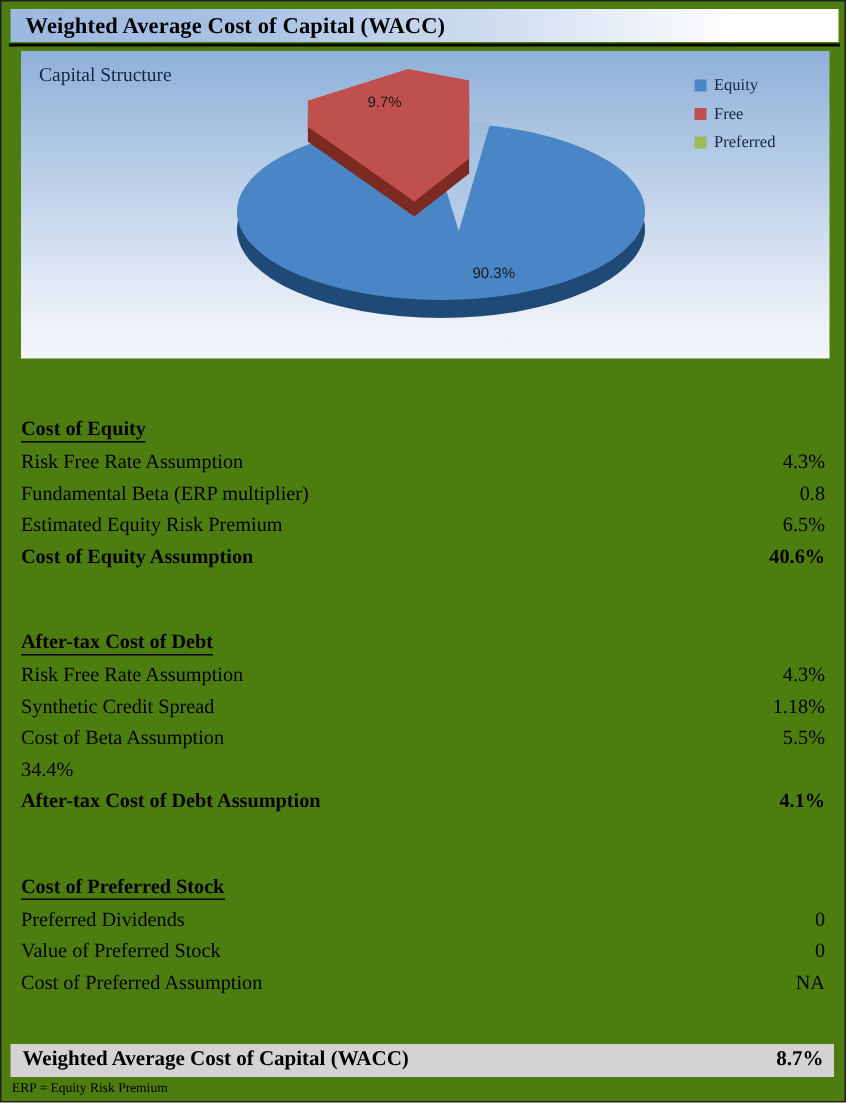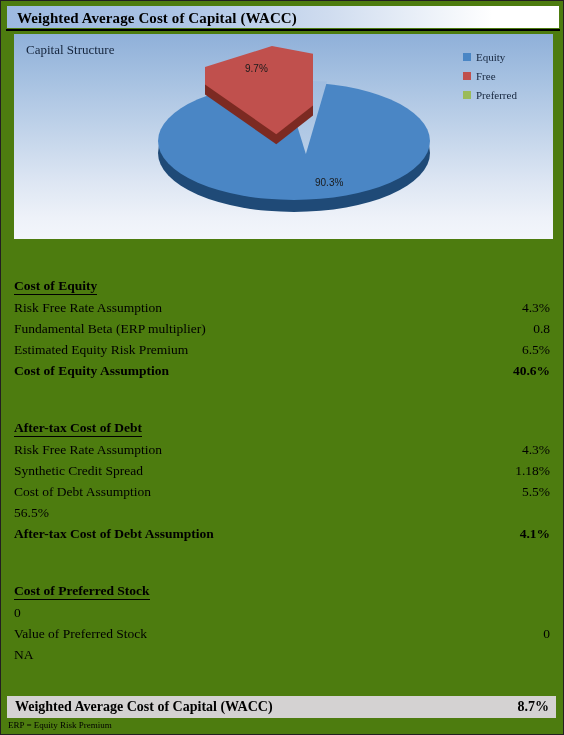--- a/index.html
+++ b/index.html
@@ -264,44 +264,46 @@
     </div>
     <div class="row">
       <span class="lbl">Risk Free Rate Assumption</span>
       <span class="val">4.3%</span>
     </div>
     <div class="row">
       <span class="lbl">Synthetic Credit Spread</span>
       <span class="val">1.18%</span>
     </div>
     <div class="row">
-      <span class="lbl">Cost of Debt Assumption</span>
+      <span class="lbl">Cost of Beta Assumption</span>
       <span class="val">5.5%</span>
     </div>
     <div class="row">
-      <span class="val">56.5%</span>
+      <span class="val">34.4%</span>
     </div>
     <div class="row total">
       <span class="lbl">After-tax Cost of Debt Assumption</span>
       <span class="val">4.1%</span>
     </div>
   </div>
 
   <div class="section" style="top:580px">
     <div class="sec-head">
       <span>Cost of Preferred Stock</span>
     </div>
     <div class="row">
+      <span class="lbl">Preferred Dividends</span>
       <span class="val">0</span>
     </div>
     <div class="row">
       <span class="lbl">Value of Preferred Stock</span>
       <span class="val">0</span>
     </div>
     <div class="row">
+      <span class="lbl">Cost of Preferred Assumption</span>
       <span class="val">NA</span>
     </div>
   </div>
 
   <div class="footer-band">
     <div class="footer-label">Weighted Average Cost of Capital (WACC)</div>
     <div class="footer-value">8.7%</div>
   </div>
   <div class="footnote">ERP = Equity Risk Premium</div>
 

